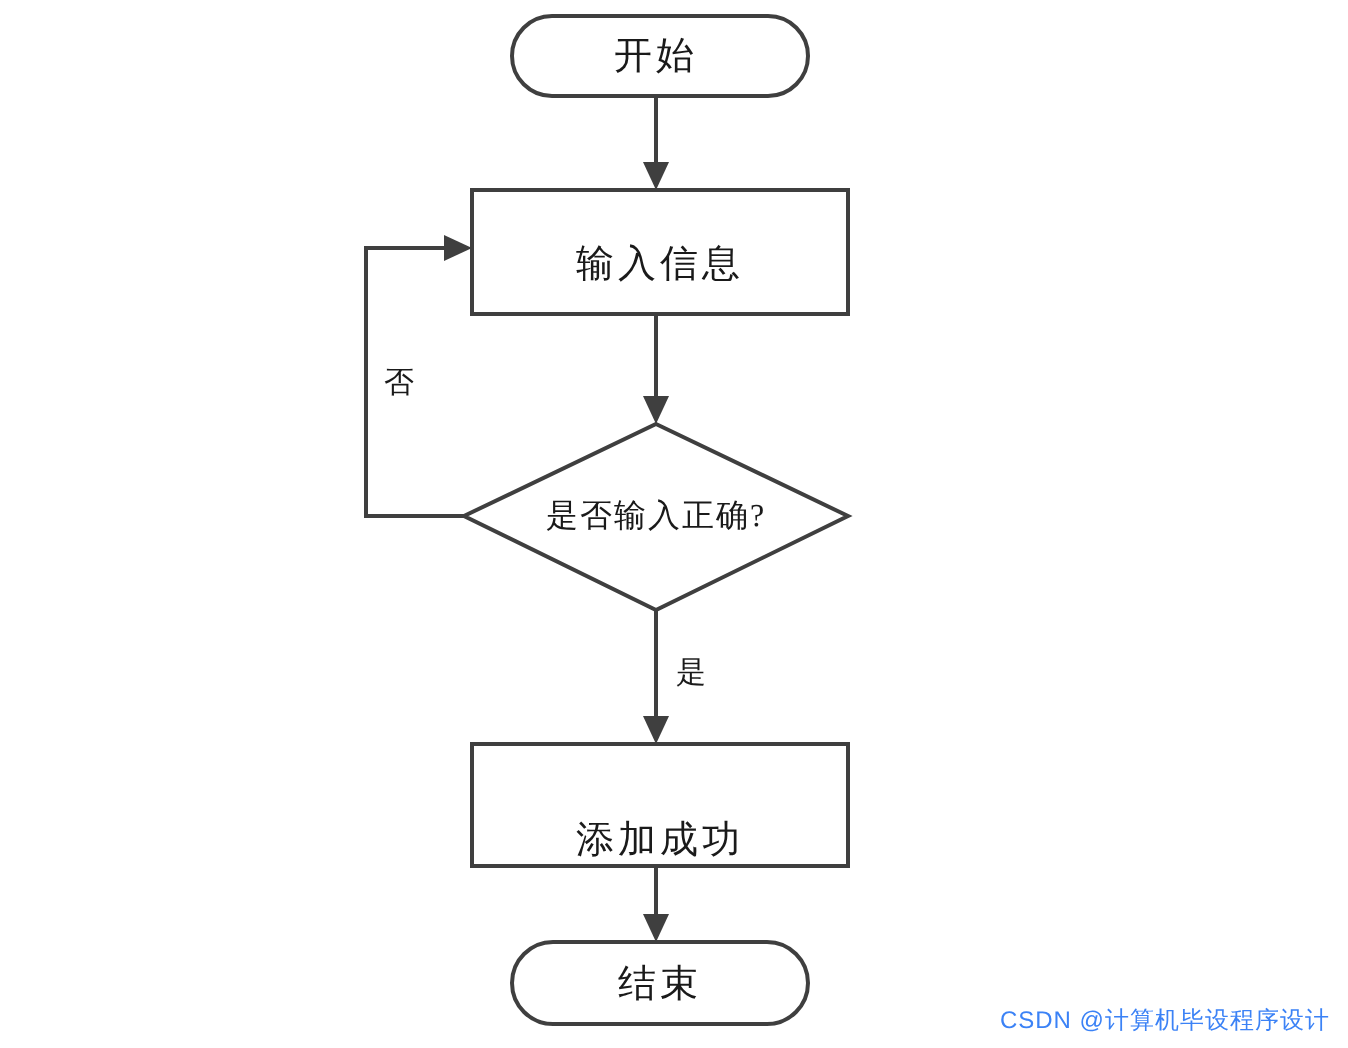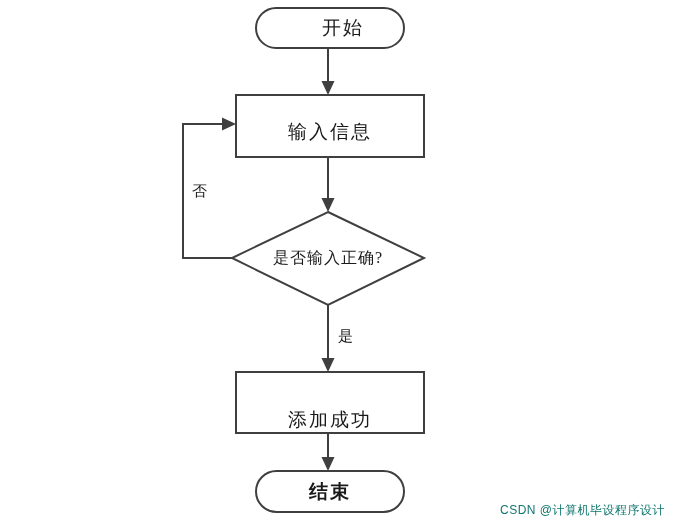--- a/index.html
+++ b/index.html
@@ -56,21 +56,21 @@
     color: #1a1a1a;
     font-size: 15px;
     white-space: nowrap;
     user-select: none;
   }
   #watermark {
     position: absolute;
     right: 9px;
     bottom: 5px;
     font-size: 12px;
-    color: #0f766e;
+    color: #3b82f6;
     letter-spacing: 0.5px;
     white-space: nowrap;
     user-select: none;
     font-family: "Liberation Sans", sans-serif;
   }
 </style>
 </head>
 <body>
 
 <div id="flow-root">
@@ -96,37 +96,37 @@
     <polyline class="conn-line" points="232,258 183,258 183,124 227,124"></polyline>
     <polygon class="arrow-head" points="236,124 222,117.5 222,130.5"></polygon>
 
     <line class="conn-line" x1="328" y1="305" x2="328" y2="364"></line>
     <polygon class="arrow-head" points="328,372 321.5,358 334.5,358"></polygon>
 
     <line class="conn-line" x1="328" y1="433" x2="328" y2="463"></line>
     <polygon class="arrow-head" points="328,471 321.5,457 334.5,457"></polygon>
   </svg>
 
-  <div class="node-label" style="left:271px; top:8px; width:144px; height:40px;">
+  <div class="node-label" style="left:256px; top:8px; width:144px; height:40px;">
     <span>开始</span>
   </div>
 
   <div class="node-label" style="left:236px; top:95px; width:188px; height:74px;">
     <span>输入信息</span>
   </div>
 
   <div class="node-label" style="left:232px; top:232px; width:192px; height:52px; font-size:16px; letter-spacing:1px;">
     <span>是否输入正确?</span>
   </div>
 
   <div class="node-label" style="left:236px; top:372px; width:188px; height:61px;align-items:flex-end;">
     <span>添加成功</span>
   </div>
 
-  <div class="node-label" style="left:256px; top:471px; width:148px; height:41px;font-weight:bold;">
+  <div class="node-label" style="left:256px; top:471px; width:148px; height:41px;">
     <span>结束</span>
   </div>
 
   <div class="edge-label" style="left:192px; top:182px;">否</div>
 
   <div class="edge-label" style="left:338px; top:327px;">是</div>
 
   <div id="watermark">CSDN @计算机毕设程序设计</div>
 
 </div>

